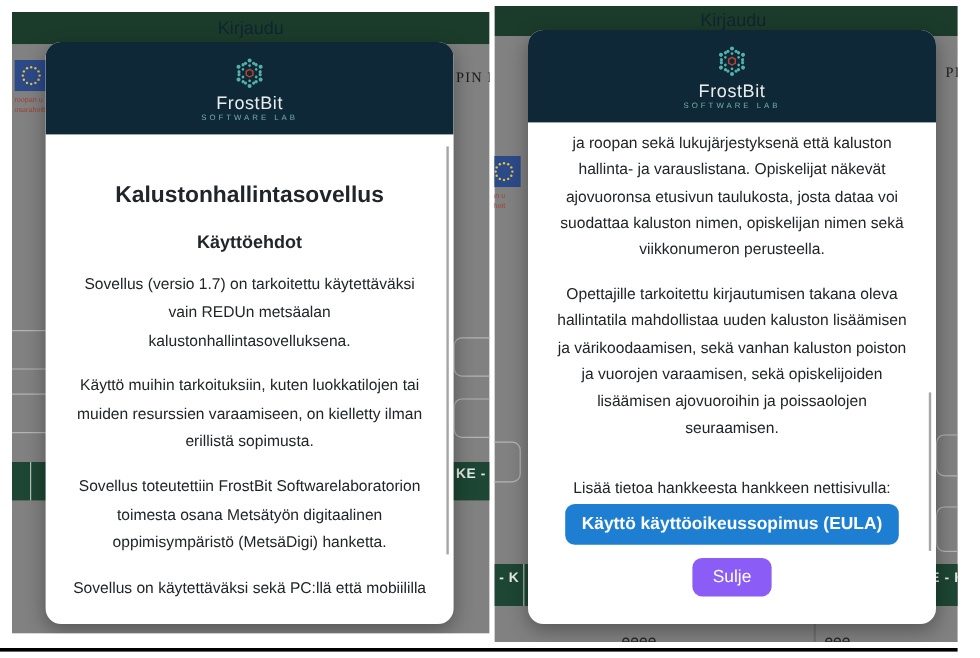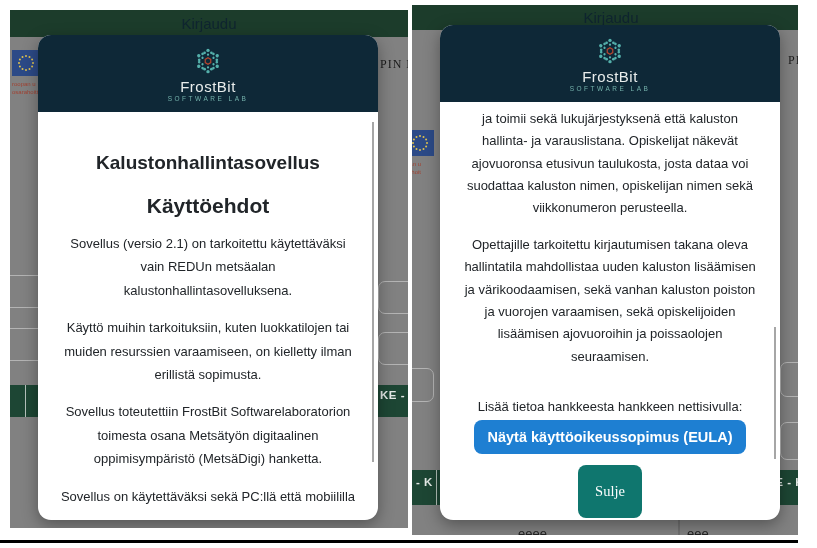--- a/index.html
+++ b/index.html
@@ -44,30 +44,30 @@
   .panel-left .modal{left:28px;top:25px;width:340px;height:485px;}
   .panel-right .modal{left:28px;top:20px;width:340px;height:495px;}
   .modal-header{height:77px;background:#0e2837;display:flex;flex-direction:column;
     align-items:center;justify-content:center;}
   .brand-name{color:#e9edec;font-size:15px;line-height:16px;letter-spacing:.5px;margin-top:1px;}
   .brand-sub{color:#74b1ab;font-size:6.5px;line-height:8px;letter-spacing:2.5px;}
   .modal-body{position:relative;height:calc(100% - 77px);text-align:center;color:#212529;overflow:hidden;}
   .panel-left .modal-body{padding:40px 16px 0;}
   .panel-right .modal-body{padding:6px 14px 0;}
   .m-title{font-size:19px;font-weight:700;margin:0 0 20px;}
-  .m-h2{font-size:21px;font-weight:700;margin:0 0 14px;}
+  .m-h2{font-size:15px;font-weight:700;margin:0 0 14px;}
   .m-p{font-size:13px;line-height:1.8;margin:0 0 14px;white-space:pre-line;}
   .panel-right .m-p{line-height:1.72;}
   .m-p.tight{margin-bottom:2px;}
   .m-link{display:block;font-size:14px;font-weight:700;color:#156080;text-decoration:none;margin:0 0 12px;white-space:nowrap;}
   .btn-row{margin:2px 0 11px;}
   .btn-primary{display:inline-block;background:#1e7fd2;color:#fff;font-weight:700;font-size:14.5px;
     border:none;border-radius:8px;padding:9px 14px;cursor:pointer;font-family:inherit;}
-  .btn-dark{display:inline-block;background:#0f766e;color:#fff;font-weight:500;font-size:14.5px;
-    border:none;border-radius:8px;padding:18px 17px;cursor:pointer;font-family:Liberation Serif, serif;}
+  .btn-dark{display:inline-block;background:#8b5cf6;color:#fff;font-weight:500;font-size:14.5px;
+    border:none;border-radius:8px;padding:8px 17px;cursor:pointer;font-family:Liberation Sans, sans-serif;}
   .scroll-thumb{position:absolute;width:2px;background:#a6a6a6;right:4px;}
   .panel-left .scroll-thumb{top:10px;height:340px;}
   .panel-right .scroll-thumb{top:225px;height:132px;}
 </style>
 </head>
 <body>
 
 <div class="frame">
 
   <div class="panel panel-left">
@@ -154,21 +154,21 @@
           </g>
           <polygon points="24,19.5 27.9,21.75 27.9,26.25 24,28.5 20.1,26.25 20.1,21.75" fill="none" stroke="#b5452f" stroke-width="1.7"></polygon>
         </svg>
         <span class="brand-name">FrostBit</span>
         <span class="brand-sub">SOFTWARE LAB</span>
       </div>
       <div class="modal-body">
         <div class="scroll-thumb"></div>
         <h1 class="m-title">Kalustonhallintasovellus</h1>
         <h2 class="m-h2">Käyttöehdot</h2>
-        <p class="m-p">Sovellus (versio 2.1) on tarkoitettu käytettäväksi
+        <p class="m-p">Sovellus (versio 1.7) on tarkoitettu käytettäväksi
 vain REDUn metsäalan
 kalustonhallintasovelluksena.</p>
         <p class="m-p">Käyttö muihin tarkoituksiin, kuten luokkatilojen tai
 muiden resurssien varaamiseen, on kielletty ilman
 erillistä sopimusta.</p>
         <p class="m-p">Sovellus toteutettiin FrostBit Softwarelaboratorion
 toimesta osana Metsätyön digitaalinen
 oppimisympäristö (MetsäDigi) hanketta.</p>
         <p class="m-p">Sovellus on käytettäväksi sekä PC:llä että mobiililla</p>
       </div>
@@ -262,34 +262,34 @@
                 <circle cx="24" cy="15" r="1.6"></circle>
               </g>
           </g>
           <polygon points="24,19.5 27.9,21.75 27.9,26.25 24,28.5 20.1,26.25 20.1,21.75" fill="none" stroke="#b5452f" stroke-width="1.7"></polygon>
         </svg>
         <span class="brand-name">FrostBit</span>
         <span class="brand-sub">SOFTWARE LAB</span>
       </div>
       <div class="modal-body">
         <div class="scroll-thumb"></div>
-        <p class="m-p">ja toimii sekä lukujärjestyksenä että kaluston
+        <p class="m-p">ja roopan sekä lukujärjestyksenä että kaluston
 hallinta- ja varauslistana. Opiskelijat näkevät
 ajovuoronsa etusivun taulukosta, josta dataa voi
 suodattaa kaluston nimen, opiskelijan nimen sekä
 viikkonumeron perusteella.</p>
         <p class="m-p" style="margin-bottom:28px;">Opettajille tarkoitettu kirjautumisen takana oleva
 hallintatila mahdollistaa uuden kaluston lisäämisen
 ja värikoodaamisen, sekä vanhan kaluston poiston
 ja vuorojen varaamisen, sekä opiskelijoiden
 lisäämisen ajovuoroihin ja poissaolojen
 seuraamisen.</p>
         <p class="m-p tight">Lisää tietoa hankkeesta hankkeen nettisivulla:</p>
         <div class="btn-row">
-          <button class="btn-primary">Näytä käyttöoikeussopimus (EULA)</button>
+          <button class="btn-primary">Käyttö käyttöoikeussopimus (EULA)</button>
         </div>
         <div class="btn-row">
           <button class="btn-dark">Sulje</button>
         </div>
       </div>
     </div>
   </div>
 
   <div class="border-bottom-line"></div>
   <div class="border-right-line"></div>

